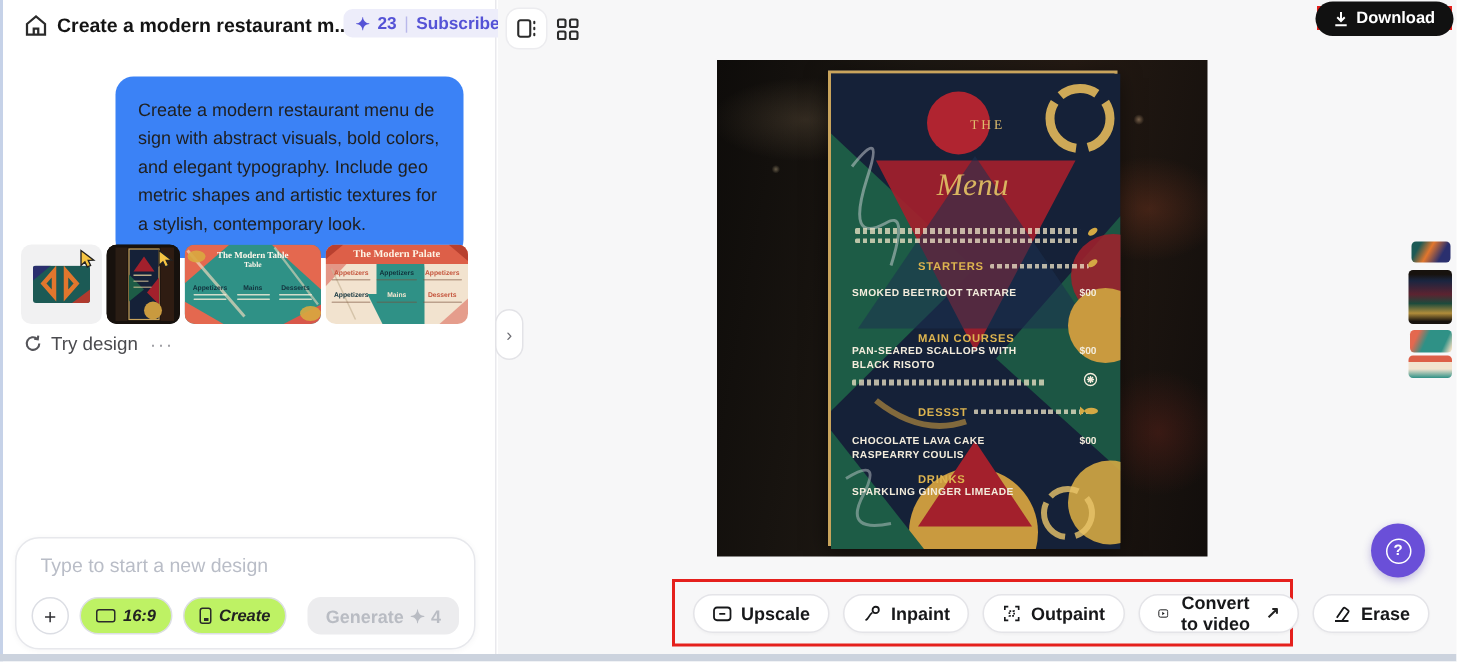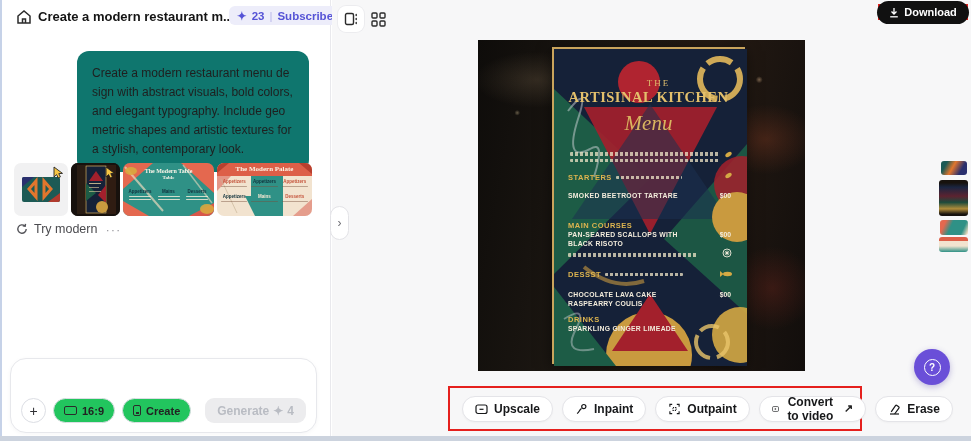--- a/index.html
+++ b/index.html
@@ -13,21 +13,21 @@
 
   
   .left-panel { position:absolute; left:2px; top:0; width:329px; height:436px; background:#fff; border-right:1px solid #e9e9ed; }
   .panel-header { position:absolute; left:0; top:0; width:100%; height:34px; }
   .home-btn { position:absolute; left:12px; top:8px; width:20px; height:20px; background:none; border:none; cursor:pointer; color:#2b2b2b; }
   .chat-title { position:absolute; left:36px; top:9px; font-size:13px; font-weight:bold; color:#141414; white-space:nowrap; }
   .credit-badge { position:absolute; left:227px; top:6px; height:19px; background:#ededfa; border-radius:6px; display:flex; align-items:center; padding:0 8px; gap:5px; font-size:11.5px; color:#5553d6; font-weight:bold; }
   .credit-badge .sep { color:#b9b8ea; font-weight:normal; }
   .credit-badge .subscribe { cursor:pointer; }
 
-  .prompt-bubble { position:absolute; left:75px; top:51px; width:232px; background:#0f766e; border-radius:12px; padding:13px 15px; font-size:12px; line-height:19px; color:#1f1f1f; word-break:break-all; }
+  .prompt-bubble { position:absolute; left:75px; top:51px; width:232px; background:#3b82f6; border-radius:12px; padding:13px 15px; font-size:12px; line-height:19px; color:#1f1f1f; word-break:break-all; }
 
   
   .thumb-row { position:absolute; left:0; top:163px; width:100%; height:53px; }
   .thumb { position:absolute; top:0; height:53px; border-radius:7px; overflow:hidden; cursor:pointer; }
   .thumb1 { left:12px; width:54px; background:#f1f1f2; }
   .thumb1 .mini-card { position:absolute; left:8px; top:14px; width:38px; height:25px; border-radius:2px; overflow:hidden; }
   .thumb2 { left:69px; width:49px; background:#120e0b; }
   .thumb3 { left:121px; width:91px; }
   .thumb4 { left:215px; width:95px; }
   .thumb svg.bgart { position:absolute; inset:0; }
@@ -51,21 +51,21 @@
   .tryagain-row { position:absolute; left:14px; top:220px; height:18px; display:flex; align-items:center; gap:8px; }
   .try-again { display:flex; align-items:center; gap:6px; background:none; border:none; font-size:12.5px; color:#4b4b4f; cursor:pointer; font-family:inherit; }
   .more-btn { background:none; border:none; color:#9a9aa0; font-size:13px; letter-spacing:1px; cursor:pointer; }
 
   
   .composer { position:absolute; left:8px; top:358px; width:307px; height:75px; background:#fff; border:1px solid #e7e8ec; border-radius:16px; box-shadow:0 1px 4px rgba(20,20,40,.04); }
   .composer-input { position:absolute; left:16px; top:10px; width:270px; height:28px; border:none; outline:none; resize:none; font-family:"Liberation Sans", sans-serif; font-size:13px; color:#333; background:transparent; }
   .composer-input::placeholder { color:#b9bdc7; }
   .composer-controls { position:absolute; left:10px; right:10px; bottom:9px; height:25px; display:flex; align-items:center; gap:7px; }
   .add-btn { width:25px; height:25px; border-radius:50%; border:1px solid #dcdee4; background:#fff; font-size:14px; color:#2f2f33; cursor:pointer; line-height:1; }
-  .pill-btn { height:25px; border-radius:999px; border:1px solid #dcdee4; background:#22c55e; display:flex; align-items:center; gap:5px; padding:0 10px; font-size:11px; font-weight:bold; color:#222; cursor:pointer; font-family:inherit; }
+  .pill-btn { height:25px; border-radius:999px; border:1px solid #dcdee4; background:#bef264; display:flex; align-items:center; gap:5px; padding:0 10px; font-size:11px; font-weight:bold; color:#222; cursor:pointer; font-family:inherit;font-style:italic; }
   .ratio-glyph { width:13px; height:9px; border:1.3px solid #2b2b2b; border-radius:2px; display:inline-block; }
   .canvas-glyph { width:8px; height:11px; border:1.3px solid #2b2b2b; border-radius:2px; display:inline-block; position:relative; }
   .canvas-glyph::after { content:""; position:absolute; left:1.5px; top:6px; width:3px; height:1.5px; background:#2b2b2b; }
   .generate-btn { margin-left:auto; height:25px; border:none; border-radius:9px; background:#ececee; color:#b9bcc3; font-size:12px; font-weight:bold; padding:0 12px; display:flex; align-items:center; gap:4px; cursor:default; font-family:inherit;text-align:center; }
 
   
   .canvas-area { position:absolute; left:332px; top:0; width:639px; height:436px; background:#f7f7f8; }
 
   .icon-btn { position:absolute; border:none; cursor:pointer; background:none; display:flex; align-items:center; justify-content:center; }
   .panel-toggle-btn { left:6px; top:6px; width:26px; height:26px; background:#fff; border-radius:8px; box-shadow:0 0 0 1px #ececef; }
@@ -91,21 +91,21 @@
       radial-gradient(4px 4px at 12% 22%, rgba(255,230,180,.35), transparent 70%),
       radial-gradient(5px 5px at 86% 12%, rgba(255,210,160,.4), transparent 70%),
       linear-gradient(100deg, #0e0c0a 0%, #1c1712 35%, #241a13 62%, #120e0c 100%);
   }
   .poster { position:absolute; left:74px; top:7px; width:193px; height:317px; background:#152138; border:2px solid #c9a45c; box-shadow: inset 0 0 0 3px #152138, inset 0 0 0 4px rgba(201,164,92,.85), 0 4px 14px rgba(0,0,0,.55); }
   .poster svg.art { position:absolute; inset:0; }
   .p-text { position:absolute; color:#f2ead8; }
   .p-title-top  { left:0; top:29px;  width:100%; text-align:center; font-family:"Liberation Serif", serif; font-size:9px; letter-spacing:2px; color:#dfbd6d;padding-left:20px; }
   .p-title-main { left:0; top:40px; width:100%; text-align:center; font-family:"Liberation Serif", serif; font-size:14.5px; font-weight:bold; letter-spacing:0.5px; color:#e3c06c; }
   .p-subtitle   { left:0; top:62px; width:100%; text-align:center; font-family:"Liberation Serif", serif; font-style:italic; font-size:21px; color:#d9b560; }
-  .p-heading { font-size:7.5px; font-weight:bold; letter-spacing:.5px; color:#ddb44f; display:flex; align-items:center; gap:4px; }
+  .p-heading { font-size:7.5px; font-weight:bold; letter-spacing:.5px; color:#ddb44f; display:flex; align-items:center; gap:4px;margin-left:44px; }
   .p-item { font-size:6.8px; font-weight:bold; letter-spacing:.3px; line-height:8.5px; color:#f3ecdc; width:112px; }
   .p-price { position:absolute; right:12px; font-size:6.8px; font-weight:bold; color:#f3ecdc; }
   .garble { height:3.5px; border-radius:1px; background:repeating-linear-gradient(90deg, rgba(240,230,200,.75) 0 3px, transparent 3px 5px); }
   .garble-band { position:absolute; left:16px; top:103px; width:150px; }
   .garble-band .garble + .garble { margin-top:3px; }
   .garnish { position:absolute; }
 
   
   .filmstrip-item { position:absolute; border-radius:3px; cursor:pointer; overflow:hidden; }
   .fs1 { left:609px; top:161px; width:26px; height:14px; background:linear-gradient(120deg,#1c5a55 20%, #e2762d 45%, #2a2f6e 75%); }
@@ -254,26 +254,27 @@
         </div>
       </div>
     </div>
 
     <div class="tryagain-row">
       <button class="try-again">
         <svg width="12" height="12" viewBox="0 0 12 12" fill="none" stroke="#55555a" stroke-width="1.4">
             <path d="M10.2 6 a4.2 4.2 0 1 1 -1.3 -3"></path>
             <path d="M9.5 0.8 L9.2 3.2 L6.8 2.8" fill="none"></path>
           </svg>
-        <span>Try modern</span>
+        <span>Try design</span>
       </button>
       <button class="more-btn">···</button>
     </div>
 
     <div class="composer">
+      <textarea class="composer-input" placeholder="Type to start a new design" style=""></textarea>
       <div class="composer-controls">
         <button class="add-btn">+</button>
         <button class="pill-btn">
           <span class="ratio-glyph"></span>
           <span>16:9</span>
         </button>
         <button class="pill-btn">
           <span class="canvas-glyph"></span>
           <span>Create</span>
         </button>
@@ -333,21 +334,20 @@
           <polygon points="0,238 62,317 0,317" fill="#1d5c46"></polygon>
           <circle cx="166" cy="30" r="20" fill="none" stroke="#d8b158" stroke-width="6" stroke-dasharray="26 8 40 6" opacity=".95"></circle>
           <path d="M14 62 q22 -28 10 8 q-14 44 12 30 q16 -10 4 28" fill="none" stroke="#cfd3d8" stroke-width="2" opacity=".5"></path>
           <path d="M10 270 q26 -16 10 14 q-10 22 20 16" fill="none" stroke="#cfd3d8" stroke-width="2" opacity=".45"></path>
           <path d="M30 218 q30 24 60 14" fill="none" stroke="#c99a3f" stroke-width="4" opacity=".6"></path>
           <circle cx="160" cy="292" r="17" fill="none" stroke="#e6c härlig" stroke-width="0"></circle>
           <circle cx="158" cy="293" r="16" fill="none" stroke="#e8c46a" stroke-width="4" stroke-dasharray="20 7 30 5" opacity=".8"></circle>
         </svg>
 
         <div class="p-text p-title-top">THE</div>
-        <div class="p-text p-title-main">ARTISINAL KITCHEN</div>
         <div class="p-text p-subtitle">Menu</div>
 
         <div class="garble-band">
             <div class="garble"></div>
             <div class="garble"></div>
           </div>
         <svg class="garnish" style="left:170px; top:101px;" width="9" height="9" viewBox="0 0 9 9">
             <ellipse cx="4.5" cy="4.5" rx="3.6" ry="2" fill="#d4a944" transform="rotate(-35 4.5 4.5)"></ellipse>
           </svg>
 

